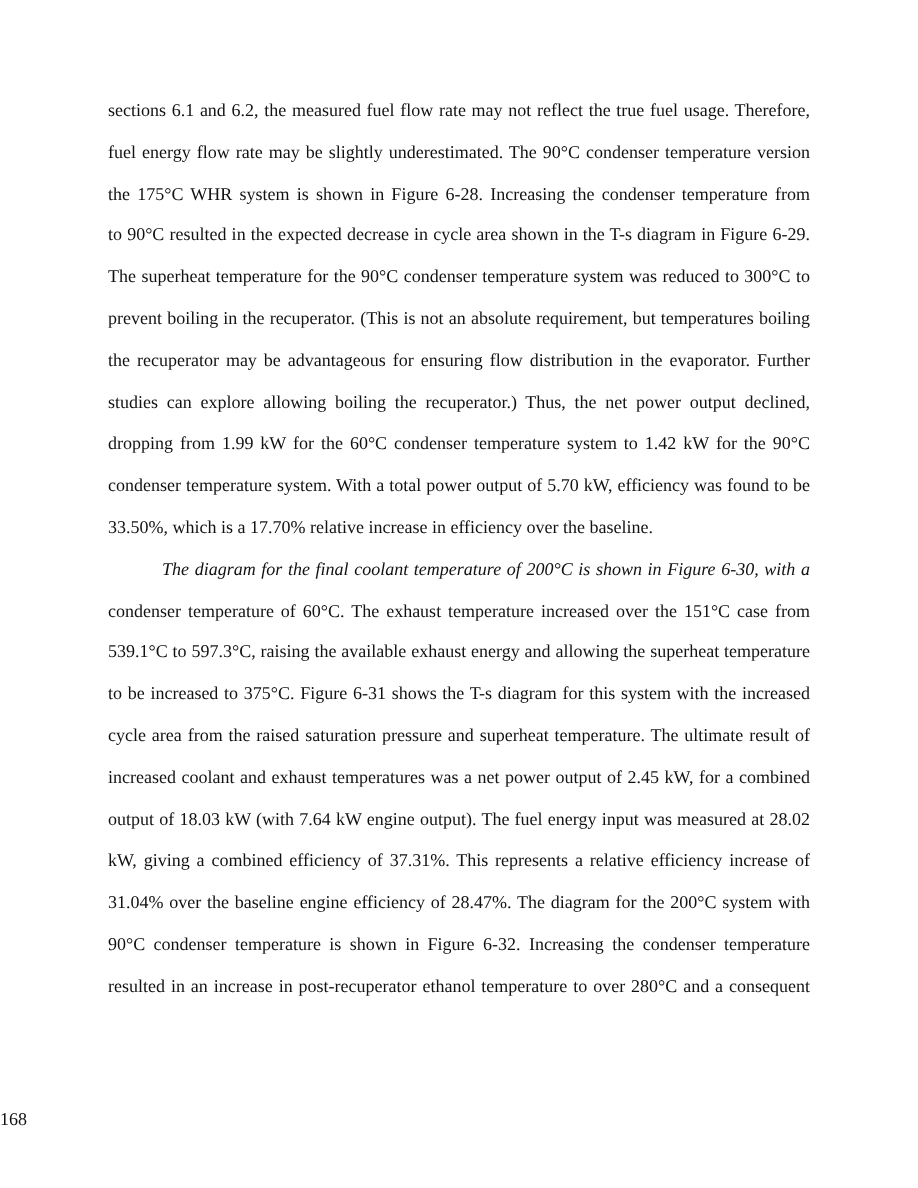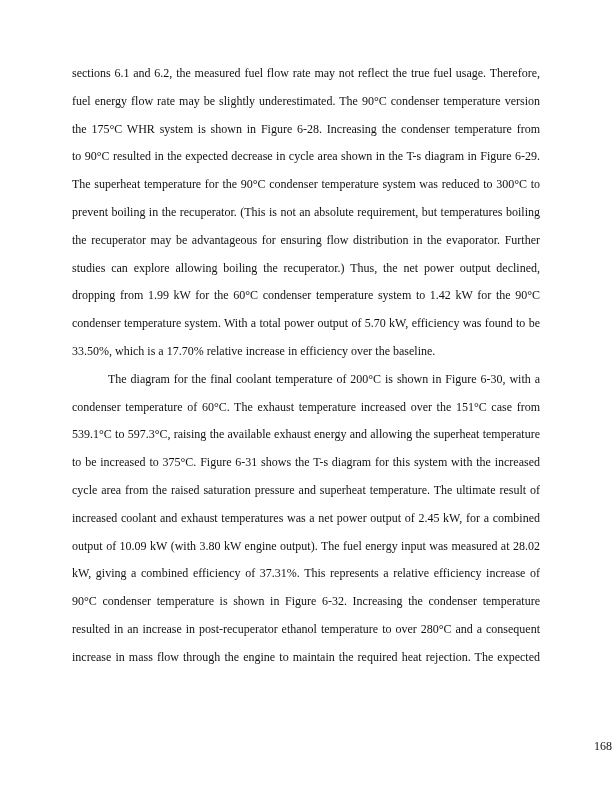--- a/index.html
+++ b/index.html
@@ -29,31 +29,32 @@
   }
   .text-line {
     height: 27.8px;
     line-height: 27.8px;
     text-align: justify;
     text-align-last: justify;
     overflow: hidden;
   }
   .text-line.indent {
     text-indent: 36px;
+    font-style: italic;
   }
   .text-line.no-justify {
     text-align: right;
     text-align-last: left;
   }
   .page-number {
     position: absolute;
     left: 0;
     top: 739px;
     width: 100%;
-    text-align: right;
+    text-align: left;
     font-size: 12px;
     line-height: 14px;
   }
 </style>
 </head>
 <body>
 
 <div class="page">
   <div class="body-text">
       <div class="paragraph">
@@ -69,21 +70,21 @@
         <div class="text-line">condenser temperature system. With a total power output of 5.70 kW, efficiency was found to be</div>
         <div class="text-line no-justify">33.50%, which is a 17.70% relative increase in efficiency over the baseline.</div>
       </div>
       <div class="paragraph">
         <div class="text-line indent">The diagram for the final coolant temperature of 200°C is shown in Figure 6-30, with a</div>
         <div class="text-line">condenser temperature of 60°C. The exhaust temperature increased over the 151°C case from</div>
         <div class="text-line">539.1°C to 597.3°C, raising the available exhaust energy and allowing the superheat temperature</div>
         <div class="text-line">to be increased to 375°C. Figure 6-31 shows the T-s diagram for this system with the increased</div>
         <div class="text-line">cycle area from the raised saturation pressure and superheat temperature. The ultimate result of the</div>
         <div class="text-line">increased coolant and exhaust temperatures was a net power output of 2.45 kW, for a combined</div>
-        <div class="text-line">output of 10.09 kW (with 3.80 kW engine output). The fuel energy input was measured at 28.02</div>
+        <div class="text-line">output of 18.03 kW (with 7.64 kW engine output). The fuel energy input was measured at 28.02</div>
         <div class="text-line">kW, giving a combined efficiency of 37.31%. This represents a relative efficiency increase of</div>
+        <div class="text-line">31.04% over the baseline engine efficiency of 28.47%. The diagram for the 200°C system with</div>
         <div class="text-line">90°C condenser temperature is shown in Figure 6-32. Increasing the condenser temperature</div>
         <div class="text-line">resulted in an increase in post-recuperator ethanol temperature to over 280°C and a consequent</div>
-        <div class="text-line">increase in mass flow through the engine to maintain the required heat rejection. The expected</div>
       </div>
     </div>
   <div class="page-number">168</div>
 </div>
 
 </body></html>

